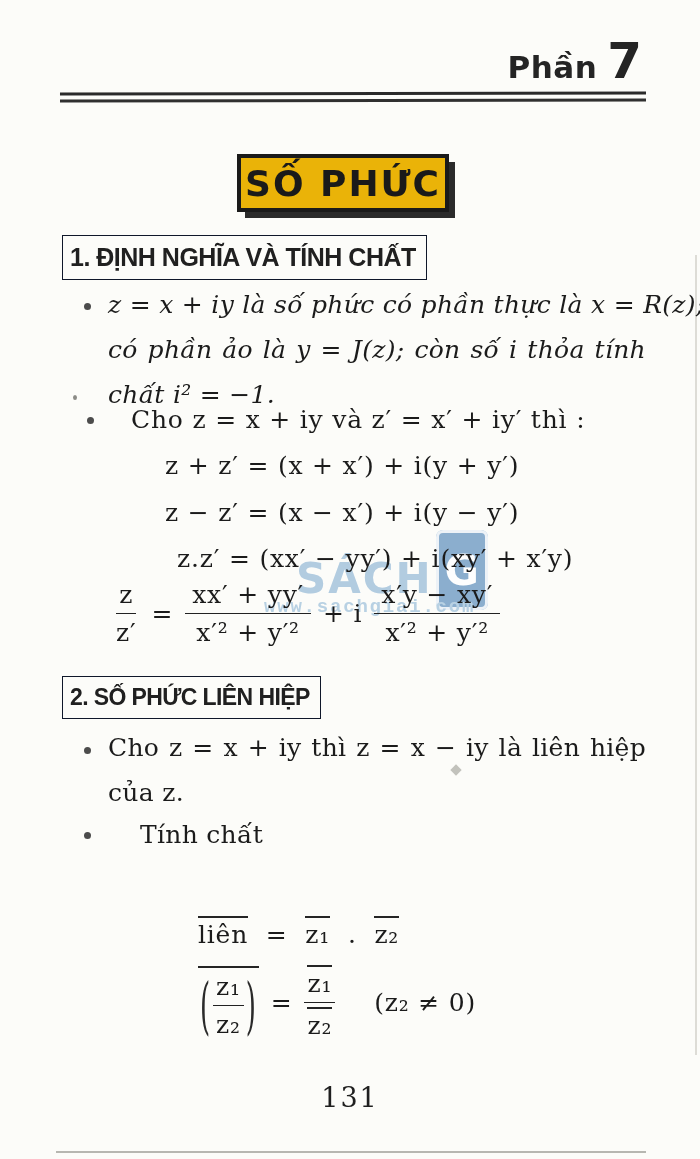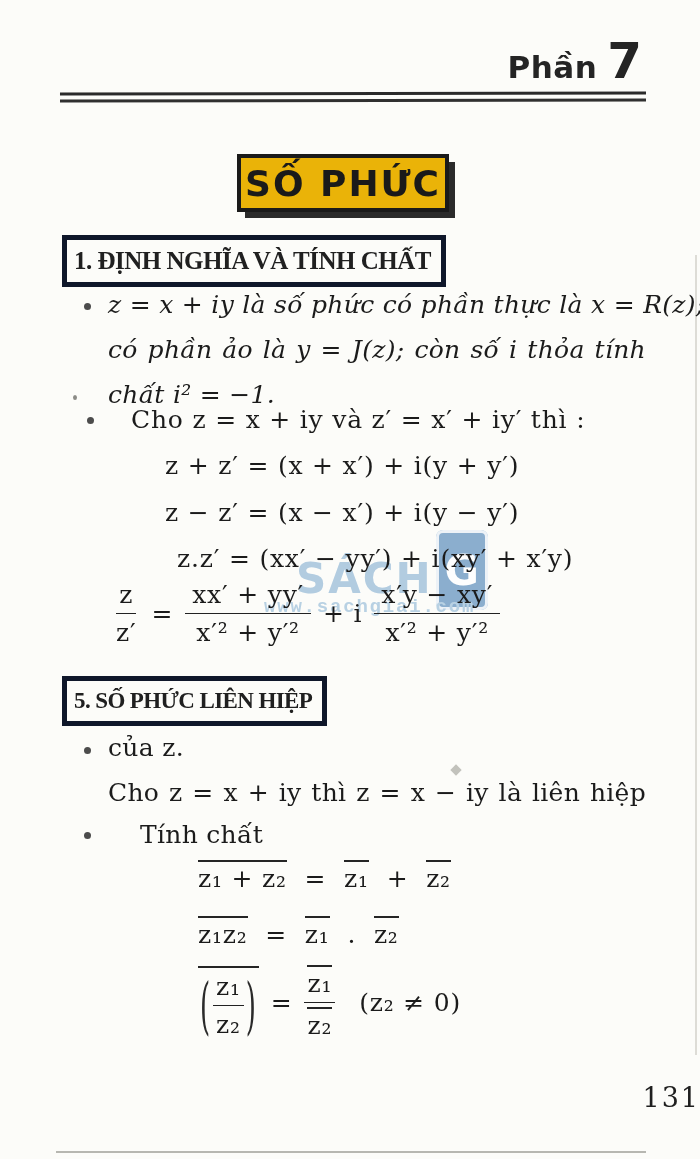--- a/index.html
+++ b/index.html
@@ -26,23 +26,23 @@
   .title-box {
     position:absolute; top:119px; left:237px; width:212px; height:58px;
     border:4px solid #1a1a1a; background:#eab308;
     box-shadow:7px 7px 0 -1px #2b2b2b;
     display:flex; align-items:center; justify-content:center;
     font-family:"DejaVu Sans", sans-serif; font-weight:bold;
     font-size:36px; letter-spacing:2px; color:#1a1a1a;margin-top:35px;
   }
   
   .sec-box {
-    position:absolute; left:62px; border:5px solid #0f172a; background:#fcfcf9;
+    position:absolute; left:62px; border:1px solid #0f172a; background:#fcfcf9;
     padding:7px 10px 7px 7px;
-    font-family:Liberation Serif, serif; font-weight:bold;
+    font-family:Liberation Sans, sans-serif; font-weight:bold;
     color:#202020; white-space:nowrap;
   }
   .sec-box.s1 { top:235px; font-size:25px; letter-spacing:-0.5px; }
   .sec-box.s2 { top:676px; font-size:23px; letter-spacing:-0.6px; }
   
   .bullet { position:absolute; width:7px; height:7px; border-radius:50%; background:#4c4c4c; z-index:2; }
   
   .para {
     position:absolute; left:108px; width:538px; z-index:2;
     font-size:25px; color:#1b1b1b; letter-spacing:0.3px;
@@ -61,21 +61,21 @@
   .frac.nopad .fnum, .frac.nopad .fden { padding-left:3px; padding-right:3px; }
   .eqrow { display:flex; align-items:center; gap:12px; }
   .sp { margin:0 9px; }
   
   .bar { display:inline-block; border-top:2px solid #252525; padding-top:3px; line-height:1.1; }
   .bar-group {
     display:inline-flex; align-items:center;
     border-top:2px solid #252525; padding-top:4px;
   }
   .tp { display:inline-block; transform:scaleY(2.35); font-size:26px; margin:0 2px; color:#2a2a2a; font-weight:300; }
-  .cond { margin-left:12px; }
+  .cond { margin-left:27px; }
   .fr-inner .fnum, .fr-inner .fden { border-bottom-width:1.8px; }
   
   .watermark {
     position:absolute; top:530px; left:248px; z-index:1;
     display:flex; align-items:center; opacity:0.9;margin-left:48px;
   }
   .wm-text {
     font-family:"DejaVu Sans", sans-serif; font-weight:bold;
     font-size:42px; letter-spacing:2px; line-height:1;
     padding-top:18px;
@@ -87,21 +87,21 @@
     font-family:"DejaVu Sans", sans-serif; font-weight:bold;
     font-size:42px; color:#ffffff;
   }
   .wm-url {
     position:absolute; top:596px; left:264px; z-index:1;
     font-family:Liberation Mono, monospace; font-weight:bold;
     font-size:19px; letter-spacing:1.8px;
   }
   
   .page-num {
-    position:absolute; top:1082px; left:0; width:100%; text-align:right;
+    position:absolute; top:1082px; left:0; width:100%; text-align:center;
     font-size:27px; letter-spacing:2px; color:#1f1f1f;
   }
   .bottom-rule { position:absolute; top:1151px; left:56px; width:590px; height:2px; background:#b7b7b1; }
   .right-edge { position:absolute; top:255px; left:695px; width:2px; height:800px; background:#dddcd6; }
   .speck { position:absolute; background:#c2c2bc; }
   .speck.diamond { width:8px; height:8px; transform:rotate(45deg); top:766px; left:452px; }
   .speck.dot { width:4px; height:5px; border-radius:50%; top:395px; left:73px; background:#8b8b86; }
 </style>
 </head>
 <body>
@@ -153,42 +153,35 @@
     </span>
   </div>
 
   <div class="watermark">
     <span class="wm-text" style="color:#aac7de;">SÁCH</span>
     <span class="wm-logo" style="background:#7fa6ca;">G</span>
   </div>
   <div class="wm-url" style="color:#b8d1e3;">www.sachgiai.com</div>
 
   <div class="sec-box s2">
-    <span>5. SỐ PHỨC LIÊN HIỆP</span>
+    <span>2. SỐ PHỨC LIÊN HIỆP</span>
   </div>
 
   <span class="bullet" style="top:747px; left:84px;"></span>
   <div class="para" style="top:733px;">
+    <div class="jline">Cho z = x + iy thì z = x − iy là liên hiệp</div>
     <div class="jline last">của z.</div>
-    <div class="jline">Cho z = x + iy thì z = x − iy là liên hiệp</div>
   </div>
 
   <span class="bullet" style="top:832px; left:84px;"></span>
   <div class="eq" style="top:820px; left:108px; letter-spacing:0.3px;margin-left:32px;">Tính chất</div>
 
-  <div class="eq" style="top:860px; left:198px;">
-    <span class="bar">z₁ + z₂</span>
-    <span class="sp">=</span>
-    <span class="bar">z₁</span>
-    <span class="sp">+</span>
-    <span class="bar">z₂</span>
-  </div>
 
   <div class="eq" style="top:916px; left:198px;">
-    <span class="bar">z₁z₂</span>
+    <span class="bar">liên</span>
     <span class="sp">=</span>
     <span class="bar">z₁</span>
     <span class="sp">.</span>
     <span class="bar">z₂</span>
   </div>
 
   <div class="eq eqrow" style="top:965px; left:198px;">
     <span class="bar-group">
       <span class="tp">(</span>
       <span class="frac nopad fr-inner">

